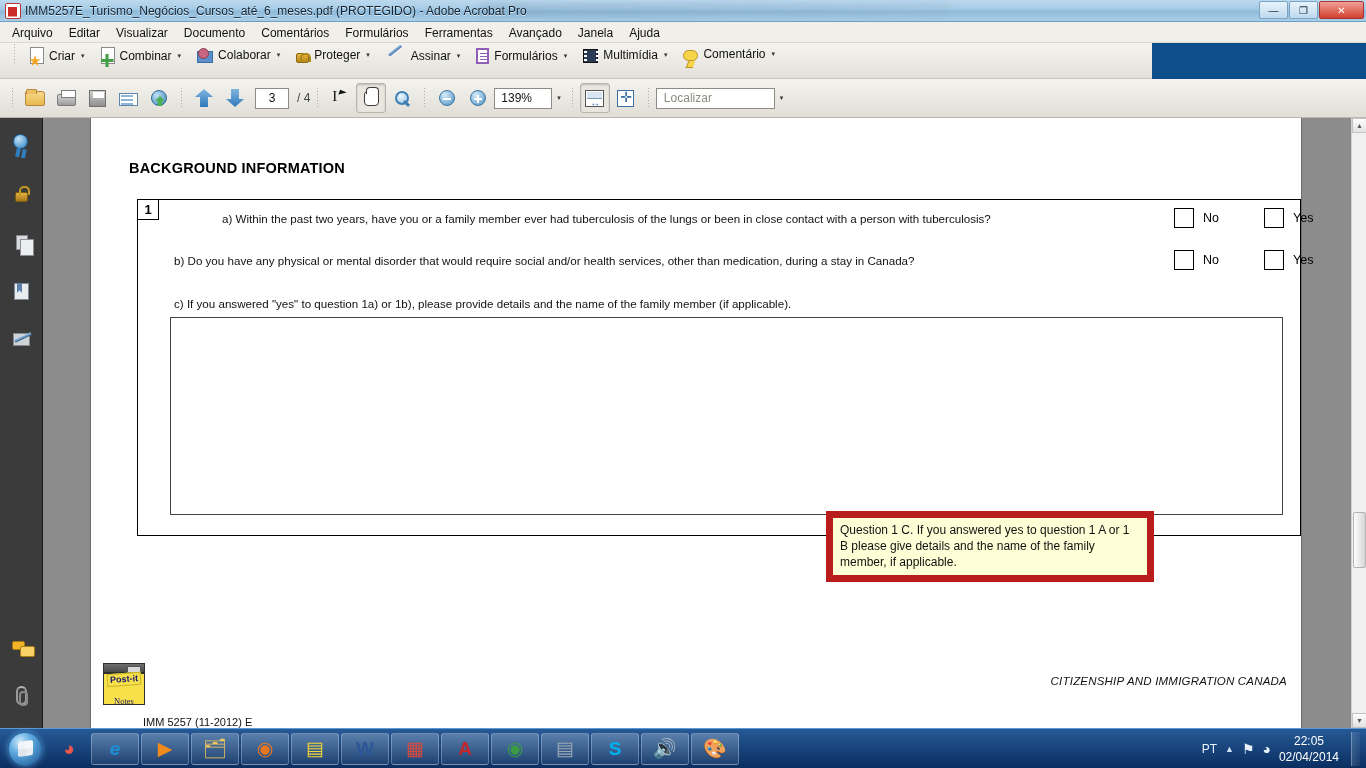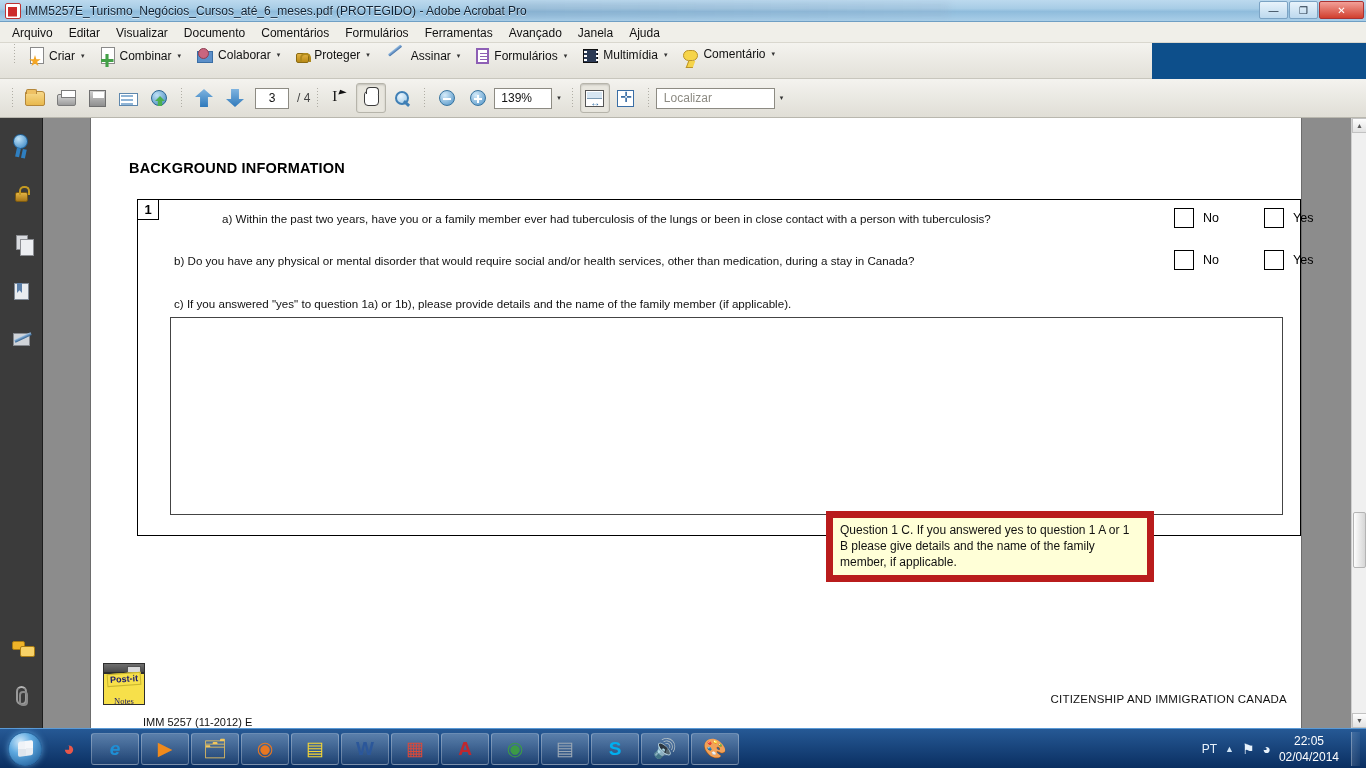--- a/index.html
+++ b/index.html
@@ -229,21 +229,21 @@
 
   .postit-icon { position: absolute; left: 12px; top: 548px; width: 42px; height: 44px; }
   .pi-bar { position: absolute; left:0; top:0; width: 42px; height: 10px; background: linear-gradient(#6f6f6f,#4a4a4a); border:1px solid #2e2e2e;}
   .pi-bar:after{content:"";position:absolute;right:3px;top:2px;width:12px;height:5px;background:#d9d9d9;border:1px solid #555;}
   .pi-body { position:absolute; left:0; top:10px; width:42px; height:32px; background:#f7e04a; border:1px solid #2e2e2e;
     display:flex; flex-direction:column; align-items:center; justify-content:center; }
   .pi-logo { font-size:9px; font-weight:bold; color:#1a1a6e; background:#f7e04a; line-height:1;
     border:1px solid #c9b62f; padding:1px 2px; transform: rotate(-4deg);}
   .pi-sub { font-size:8.5px; color:#1a1a6e; margin-top:10px; font-family:"Liberation Serif",serif;}
   .formcode { position: absolute; left: 52px; top: 601px; font-size: 11px; color: #111; }
-  .footer-cic { position: absolute; right: 14px; top: 578px; font-size: 11.5px; color: #111; letter-spacing: .2px; }
+  .footer-cic { position: absolute; right: 14px; top: 560px; font-size: 11.5px; color: #111; letter-spacing: .2px; font-style: italic; }
 
   
   .vscroll {
     position: absolute; right: 0; top: 118px; width: 15px; height: 610px;
     background: #f0f0f0; border-left: 1px solid #cfcfcf;
   }
   .vs-up, .vs-dn { width:15px;height:15px;background:linear-gradient(#fdfdfd,#e2e2e2);border:1px solid #c2c2c2;
     display:flex;align-items:center;justify-content:center;font-size:7px;color:#5a5a5a;cursor:pointer;}
   .vs-dn { position:absolute; bottom:0; left:0;}
   .vs-thumb { position:absolute; left:1px; top:394px; width:13px; height:56px;

